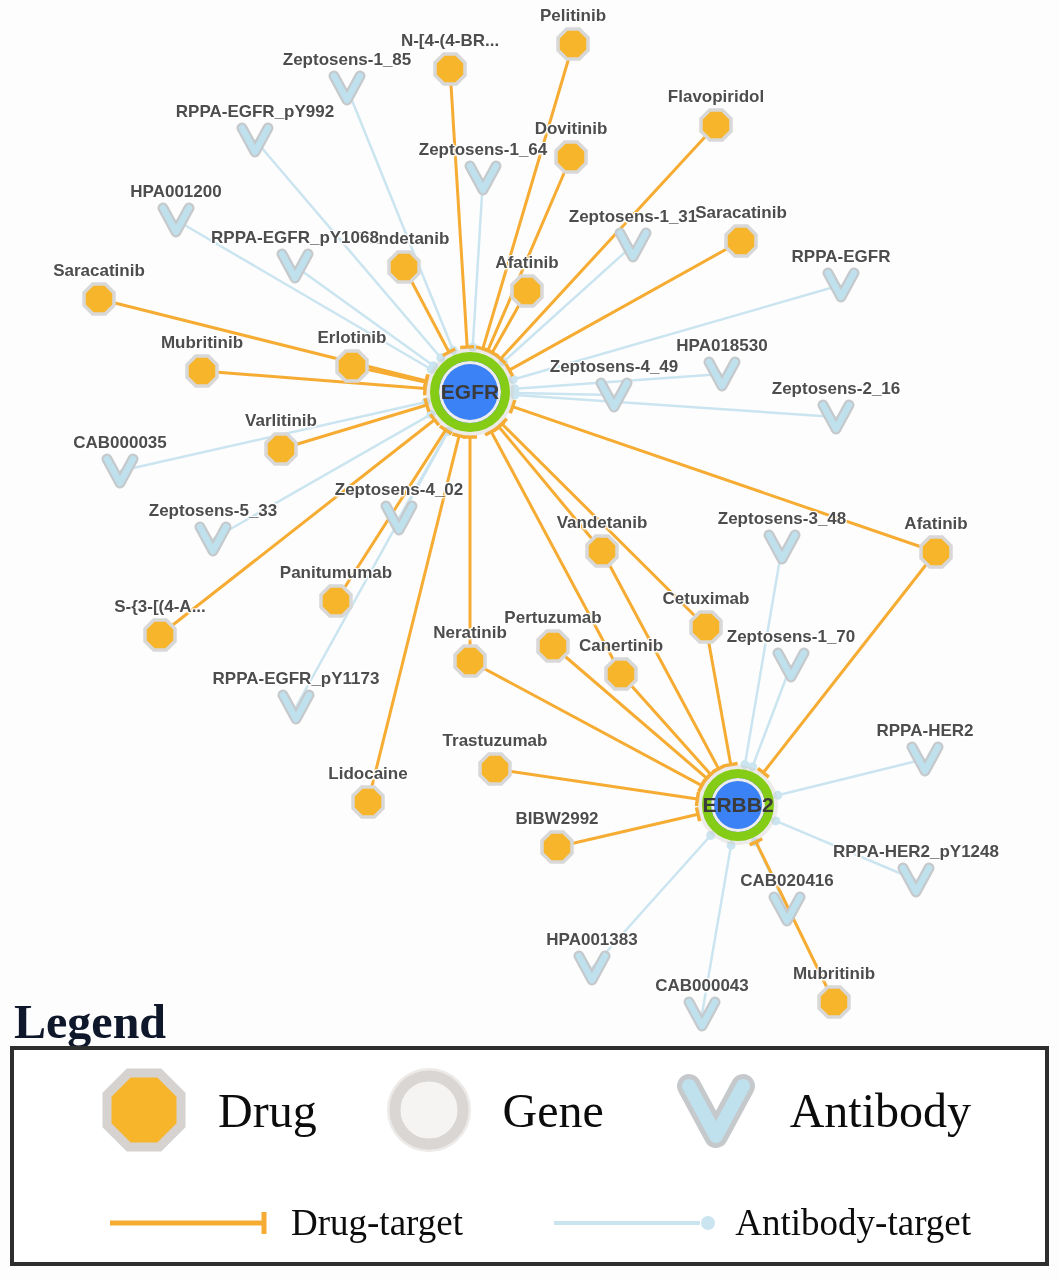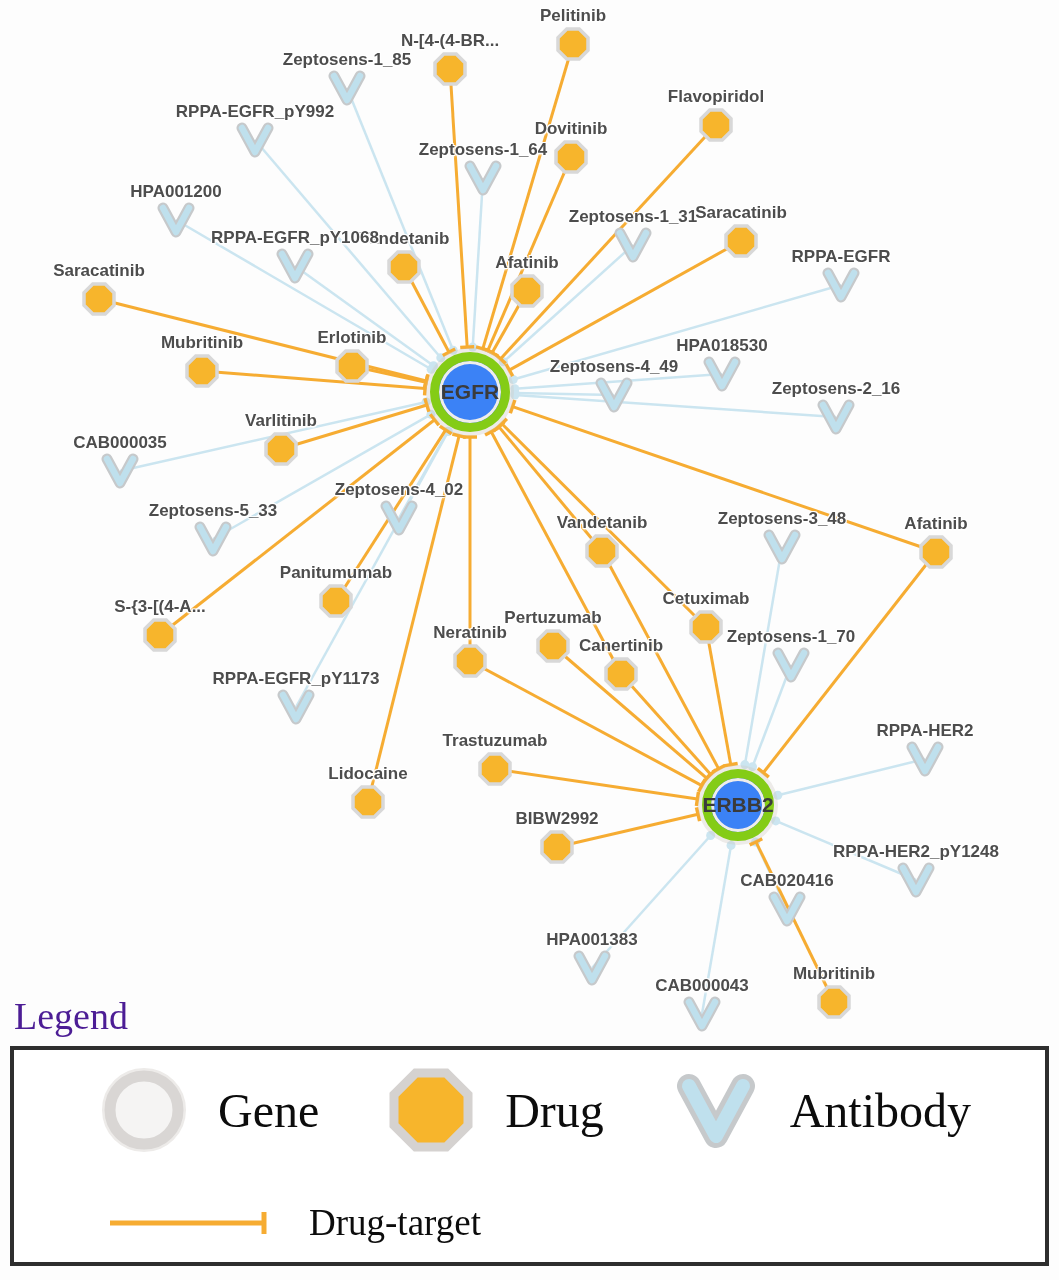--- a/index.html
+++ b/index.html
@@ -12,29 +12,29 @@
   .node-label{position:absolute;left:0;bottom:18px;transform:translateX(-50%);white-space:nowrap;
       font-weight:bold;font-size:17px;color:#4d4d4d;
       text-shadow:-1px -1px 0 #fff,1px -1px 0 #fff,-1px 1px 0 #fff,1px 1px 0 #fff,0 2px 2px #fff;}
   .gene-shape{position:absolute;left:0;top:0;transform:translate(-50%,-50%);box-sizing:border-box;
       border-radius:50%;background:#3b82f6;border:9px solid #84cc16;
       box-shadow:0 0 0 4px rgba(205,200,195,.35), inset 0 0 0 3px #EFEDEB;
       display:flex;align-items:center;justify-content:center;}
   .gene-label{font-weight:bold;font-size:21px;color:#3b3b3b;}
 
   .legend-title{position:absolute;left:14px;top:994px;z-index:3;
-      font-family:"Liberation Serif",serif;font-weight:normal;font-size:38px;color:#4c1d95;}
+      font-family:"Liberation Serif",serif;font-weight:bold;font-size:48px;color:#0f172a;}
   .legend-box{position:absolute;left:10px;top:1046px;width:1039px;height:220px;box-sizing:border-box;
       border:4px solid #2e2e2e;background:#ffffff;z-index:3;
       display:flex;flex-direction:column;justify-content:space-between;padding:14px 34px 18px 34px;}
   .legend-shapes{display:flex;align-items:center;justify-content:space-between;padding:0 40px 0 50px;}
   .legend-item{display:flex;align-items:center;gap:28px;}
   .legend-item .lbl{font-family:"Liberation Serif",serif;font-size:48px;color:#0c0c0c;}
   .legend-edges{display:flex;align-items:center;justify-content:space-between;padding:0 40px 0 58px;}
-  .legend-edge-item{display:flex;align-items:center;gap:28px;margin-top:44px;}
+  .legend-edge-item{display:flex;align-items:center;gap:10px;margin-top:44px;}
   .legend-edge-item .lbl{font-family:"Liberation Serif",serif;font-size:37px;color:#0c0c0c;}
 </style>
 </head>
 <body>
 
 <div class="canvas">
 
   <svg id="edge-layer">
       <line x1="347" y1="88" x2="453.12194051166773" y2="350.2851212646097" stroke="#CBE5F0" stroke-width="2.5"></line>
       <circle cx="453.12194051166773" cy="350.2851212646097" r="4.5" fill="#CBE5F0"></circle>
@@ -433,31 +433,31 @@
       </div>
     </div>
 
   <div class="legend-title">Legend</div>
 
   <div class="legend-box">
     <div class="legend-shapes">
 
       <div class="legend-item">
         <svg width="92" height="92" viewBox="-46 -46 92 92">
+          <polygon points="-15.3,-37 15.3,-37 37,-15.3 37,15.3 15.3,37 -15.3,37 -37,15.3 -37,-15.3" fill="#F7B52C" stroke="#D5D2D0" stroke-width="9"></polygon>
+        </svg>
+        <span class="lbl">Drug</span>
+      </div>
+
+      <div class="legend-item">
+        <svg width="92" height="92" viewBox="-46 -46 92 92">
           <circle cx="0" cy="0" r="40" fill="none" stroke="#EDEBE9" stroke-width="4"></circle>
           <circle cx="0" cy="0" r="34" fill="#F5F4F3" stroke="#D9D6D4" stroke-width="11"></circle>
         </svg>
         <span class="lbl">Gene</span>
-      </div>
-
-      <div class="legend-item">
-        <svg width="92" height="92" viewBox="-46 -46 92 92">
-          <polygon points="-15.3,-37 15.3,-37 37,-15.3 37,15.3 15.3,37 -15.3,37 -37,15.3 -37,-15.3" fill="#F7B52C" stroke="#D5D2D0" stroke-width="9"></polygon>
-        </svg>
-        <span class="lbl">Drug</span>
       </div>
 
       <div class="legend-item">
         <svg width="92" height="92" viewBox="-46 -46 92 92">
           <path d="M -27 -24 L 0 26 L 27 -24" fill="none" stroke="#C6C9CB" stroke-width="24" stroke-linecap="round" stroke-linejoin="round"></path>
           <path d="M -27 -24 L 0 26 L 27 -24" fill="none" stroke="#BFE0ED" stroke-width="14" stroke-linecap="round" stroke-linejoin="round"></path>
         </svg>
         <span class="lbl">Antibody</span>
       </div>
 
@@ -465,17 +465,24 @@
     <div class="legend-edges">
 
       <div class="legend-edge-item">
         <svg width="175" height="28" viewBox="0 0 175 28">
           <line x1="4" y1="14" x2="158" y2="14" stroke="#F6AC32" stroke-width="5"></line>
           <line x1="158" y1="3" x2="158" y2="25" stroke="#F6AC32" stroke-width="5"></line>
         </svg>
         <span class="lbl">Drug-target</span>
       </div>
 
+      <div class="legend-edge-item">
+        <svg width="175" height="28" viewBox="0 0 175 28">
+          <line x1="4" y1="14" x2="150" y2="14" stroke="#CBE5F0" stroke-width="4"></line>
+          <circle cx="158" cy="14" r="7" fill="#CBE5F0"></circle>
+        </svg>
+        <span class="lbl">Antibody-target</span>
+      </div>
 
     </div>
   </div>
 
 </div>
 
 </body></html>

